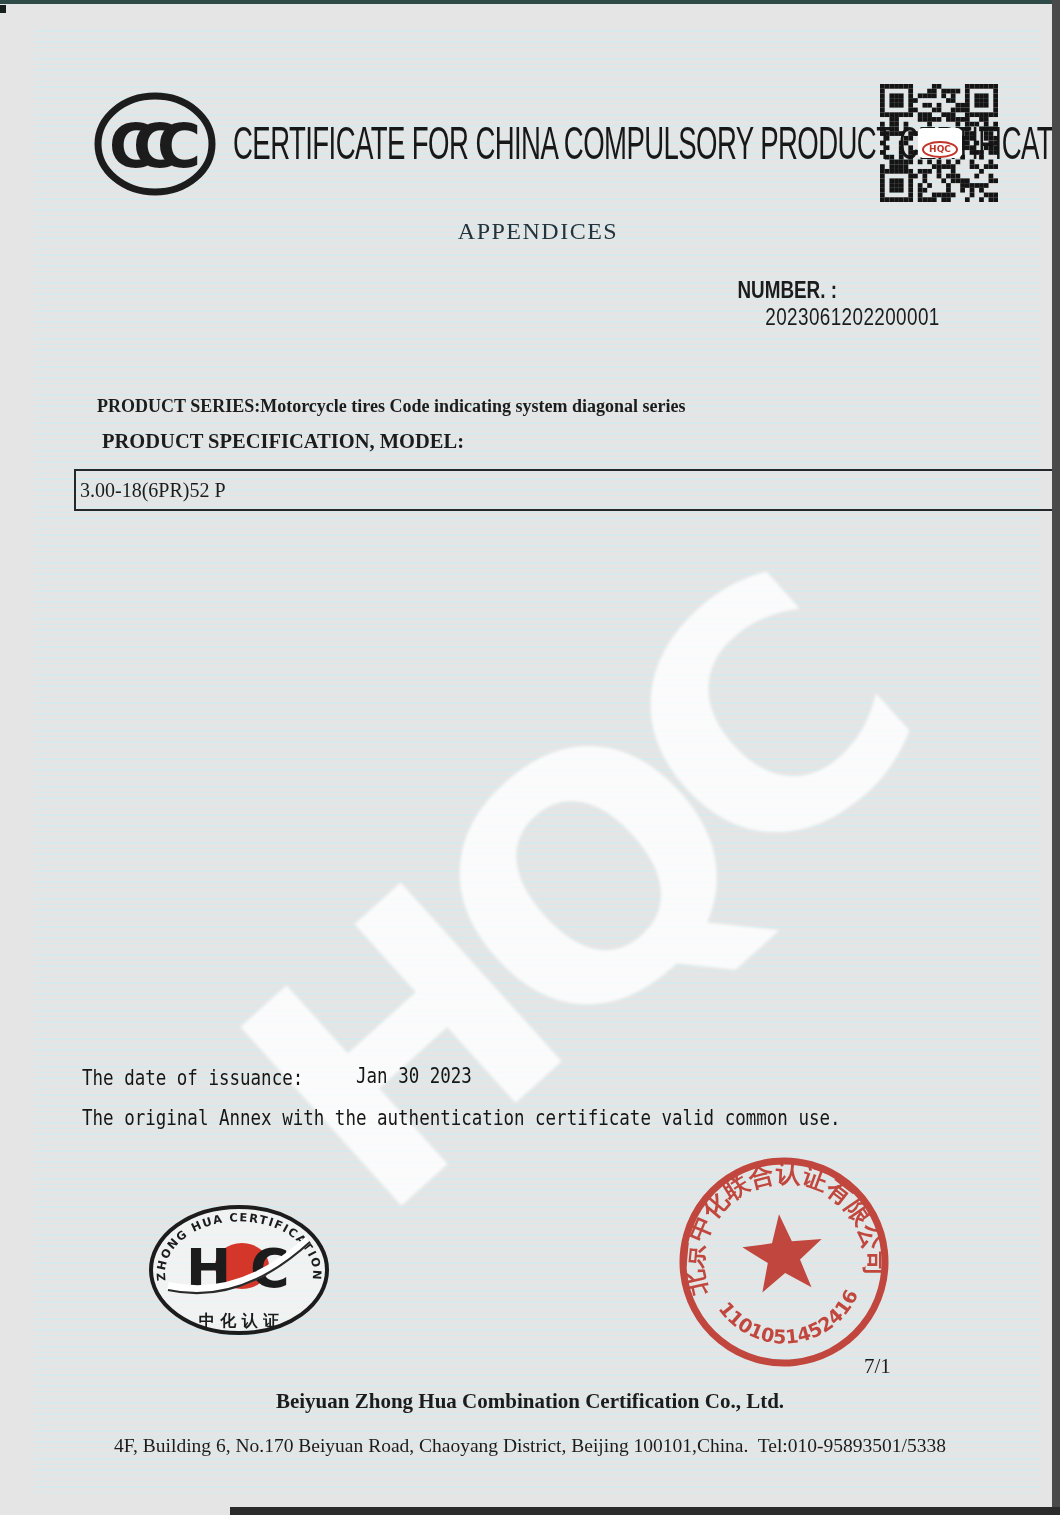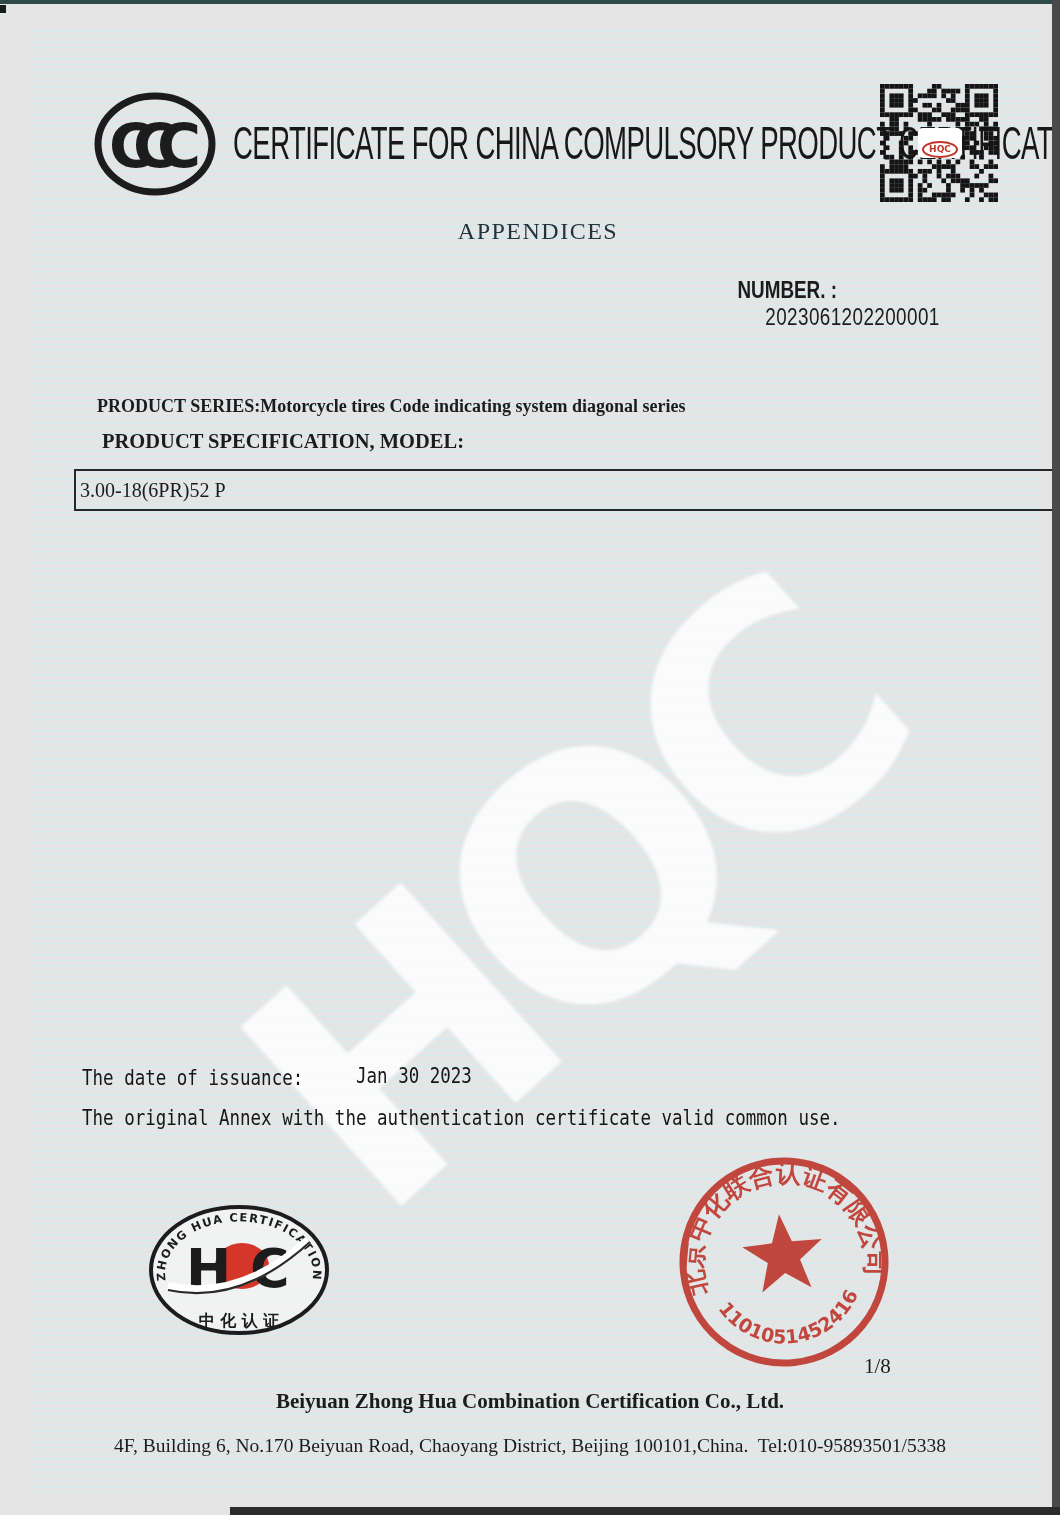--- a/index.html
+++ b/index.html
@@ -464,21 +464,21 @@
       </defs>
       <text font-family="DejaVu Sans, sans-serif" font-weight="bold" font-size="25" fill="#bf3a30">
         <textPath href="#stampTop" startOffset="50%" text-anchor="middle">北京中化联合认证有限公司</textPath>
       </text>
       <polygon fill="#bf3a30" points="112,64 122,92.2 151.9,93 128.2,111.3 136.7,140 112,123 87.3,140 95.8,111.3 72.1,93 102,92.2"></polygon>
       <text font-family="DejaVu Sans, sans-serif" font-weight="bold" font-size="19" fill="#bf3a30">
         <textPath href="#stampBottom" startOffset="50%" text-anchor="middle">1101051452416</textPath>
       </text>
     </svg>
 
-    <div class="page-num">1/8</div>
+    <div class="page-num">7/1</div>
     <div class="company">Beiyuan Zhong Hua Combination Certification Co., Ltd.</div>
     <div class="address">4F, Building 6, No.170 Beiyuan Road, Chaoyang District, Beijing 100101,China.  Tel:010-95893501/5338</div>
 
   </div>
 
   <div class="edge-top"></div>
   <div class="edge-corner"></div>
   <div class="edge-right"></div>
   <div class="edge-bottom"></div>
 

